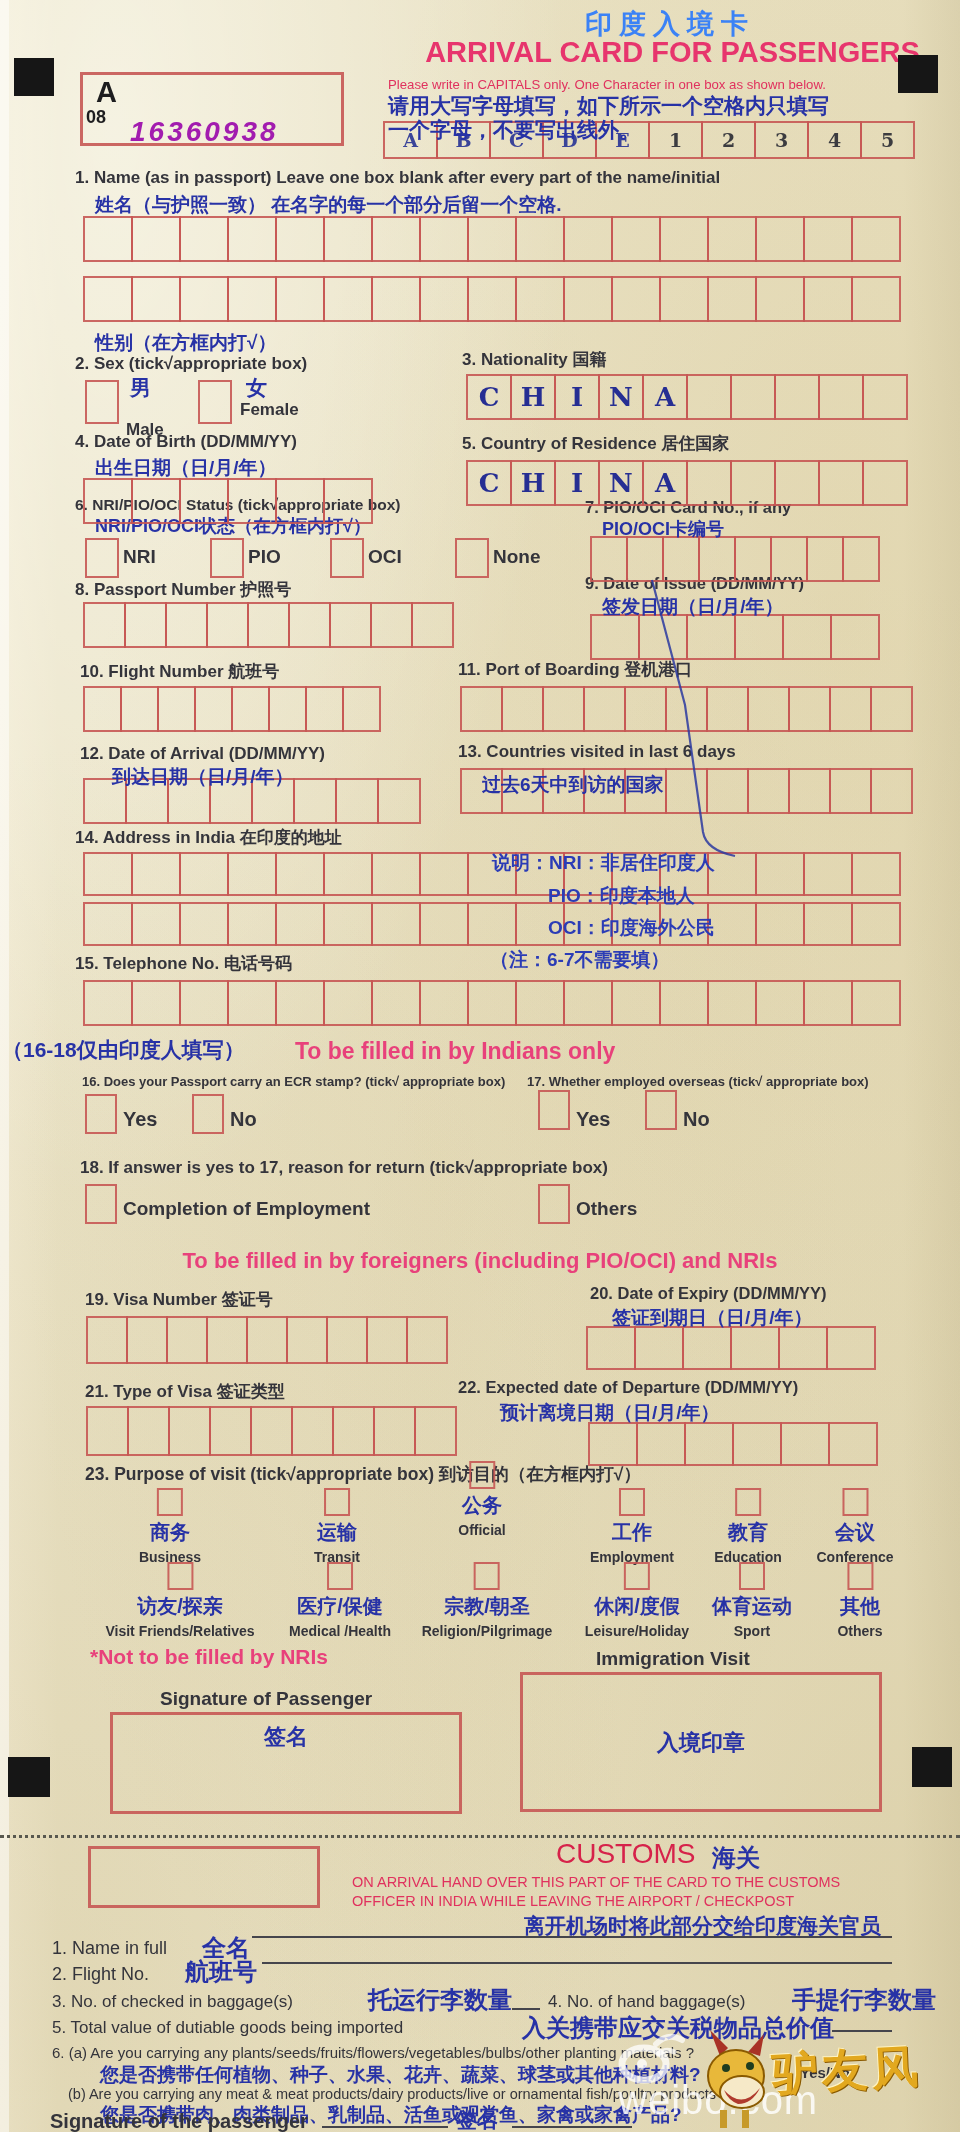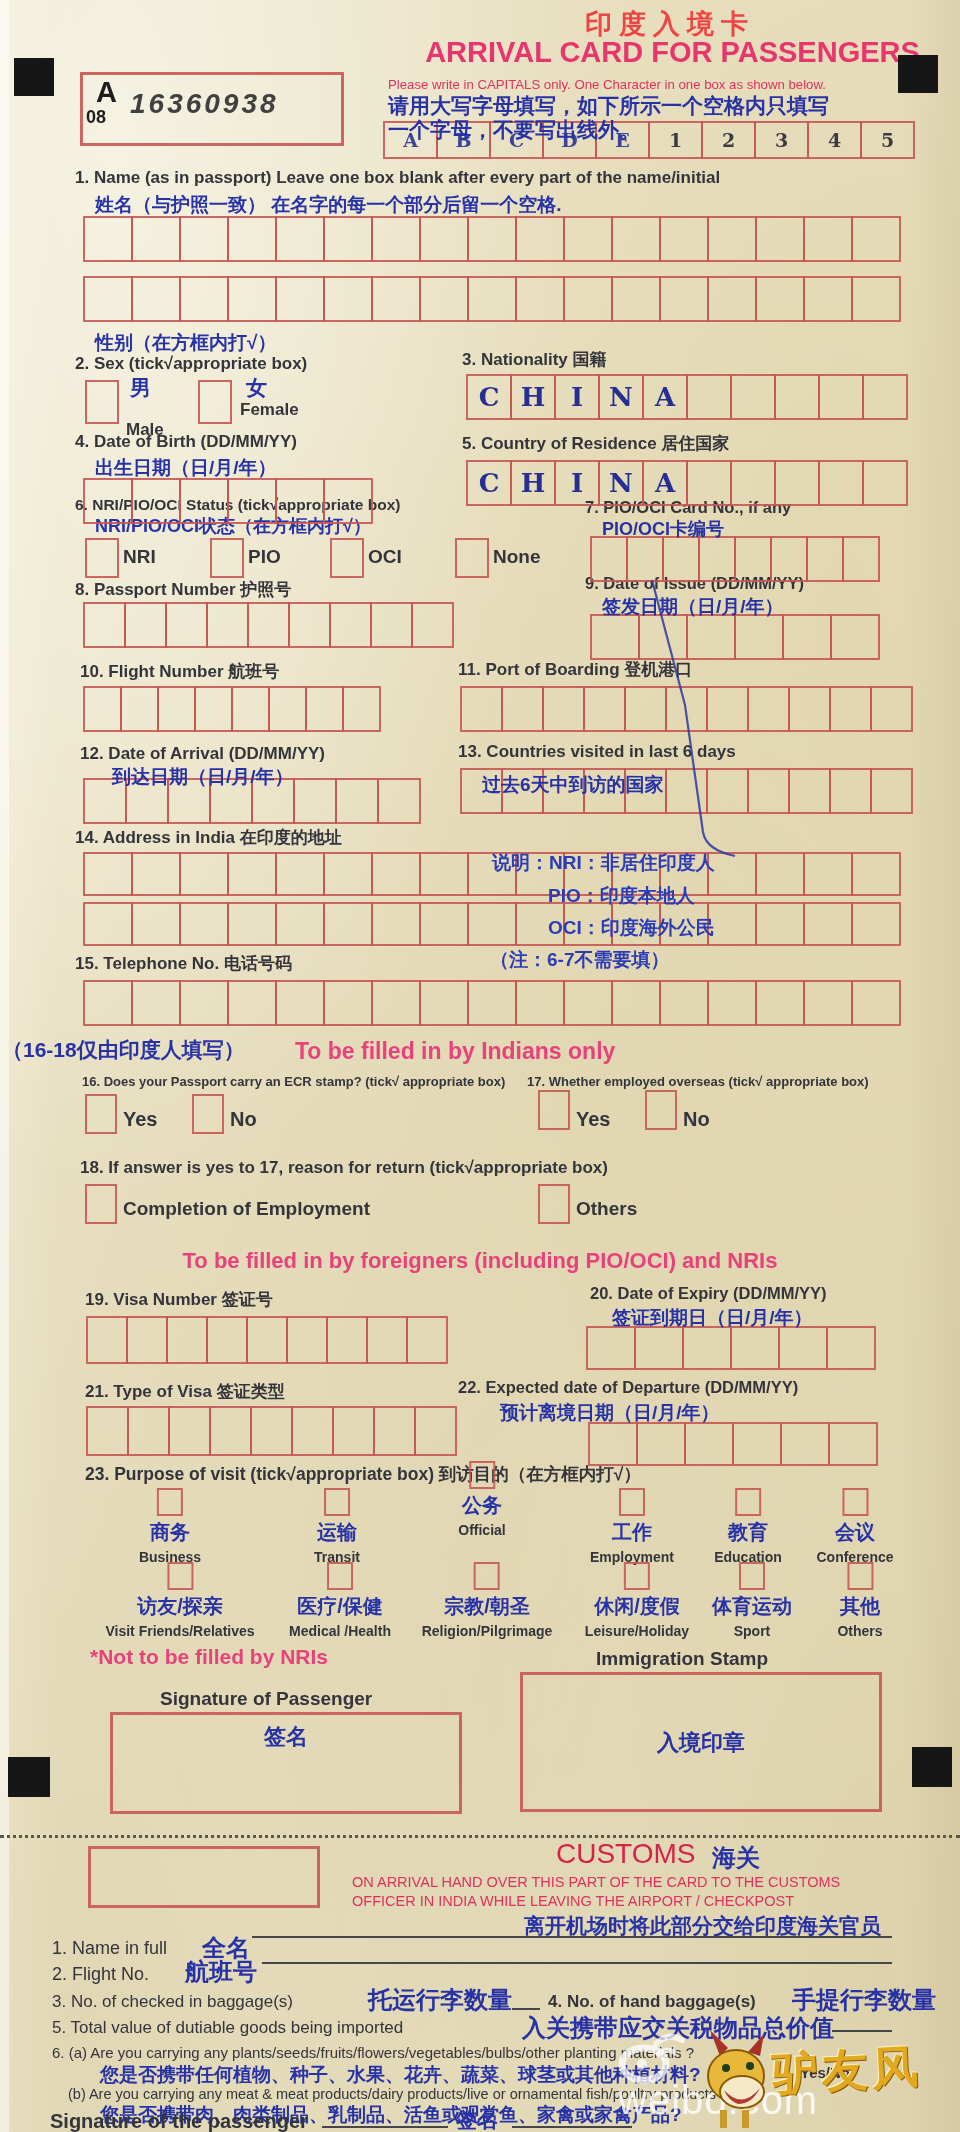--- a/index.html
+++ b/index.html
@@ -44,27 +44,27 @@
   svg{position:absolute;z-index:2}
 </style>
 </head>
 <body>
 
 <div class="sqr" style="left:14px;top:58px;width:40px;height:38px"></div>
 <div class="sqr" style="left:898px;top:55px;width:40px;height:38px"></div>
 <div class="sqr" style="left:8px;top:1757px;width:42px;height:40px"></div>
 <div class="sqr" style="left:912px;top:1747px;width:40px;height:40px"></div>
 
-<div class="zh big" style="left:390px;top:6px;width:560px;text-align:center;font-size:27px;letter-spacing:7px;color:#ef4444">印度入境卡</div>
+<div class="zh big" style="left:390px;top:6px;width:560px;text-align:center;font-size:27px;letter-spacing:7px;color:#3b82f6">印度入境卡</div>
 <div class="pink" style="left:390px;top:36px;width:565px;text-align:center;font-size:29px;color:#e7356d">ARRIVAL CARD FOR PASSENGERS</div>
 
 <div class="serial"></div>
 <div class="lbl" style="left:96px;top:76px;font-size:29px;color:#1d1d1f">A</div>
 <div class="lbl" style="left:86px;top:107px;font-size:18px;color:#1d1d1f">08</div>
-<div class="lbl" style="left:130px;top:88px;font-size:28px;font-style:italic;letter-spacing:3px;color:#404040">16360938</div>
+<div class="lbl" style="left:130px;top:116px;font-size:28px;font-style:italic;letter-spacing:3px;color:#a21caf">16360938</div>
 
 <div class="redtxt" style="left:388px;top:77px;font-size:13.2px">Please write in CAPITALS only. One Character in one box as shown below.</div>
 <div class="zh big" style="left:388px;top:92px;font-size:21px;z-index:2">请用大写字母填写，如下所示一个空格内只填写</div>
 <div class="zh big" style="left:388px;top:116px;font-size:21px;z-index:2">一个字母，不要写出线外。</div>
 
 <div class="cells" style="left:385px;top:121px">
   <span class="cell c55">A</span>
   <span class="cell c55">B</span>
   <span class="cell c55">C</span>
   <span class="cell c55">D</span>
@@ -464,21 +464,21 @@
   <span class="pzh">体育运动</span>
   <span class="pen">Sport</span>
 </div>
 <div class="popt" style="left:860px;top:1562px">
   <span class="box"></span>
   <span class="pzh">其他</span>
   <span class="pen">Others</span>
 </div>
 
 <div class="pink" style="left:90px;top:1645px;font-size:21px">*Not to be filled by NRIs</div>
-<div class="lbl" style="left:596px;top:1648px;font-size:19px">Immigration Stamp</div>
+<div class="lbl" style="left:596px;top:1648px;font-size:19px">Immigration Visit</div>
 <div class="lbl" style="left:160px;top:1688px;font-size:19px">Signature of Passenger</div>
 
 <div class="bigbox" style="left:110px;top:1712px;width:352px;height:102px"></div>
 <div class="zh big" style="left:110px;top:1722px;width:352px;text-align:center;font-size:22px">签名</div>
 <div class="bigbox" style="left:520px;top:1672px;width:362px;height:140px"></div>
 <div class="zh big" style="left:520px;top:1728px;width:362px;text-align:center;font-size:22px">入境印章</div>
 
 <div class="perf" style="top:1835px"></div>
 
 <div class="bigbox" style="left:88px;top:1846px;width:232px;height:62px"></div>
@@ -492,21 +492,21 @@
 <div class="zh big" style="left:202px;top:1932px">全名</div>
 <div class="hline" style="left:252px;top:1936px;width:640px"></div>
 
 <div class="lbl" style="left:52px;top:1964px;font-weight:400;font-size:18px">2. Flight No.</div>
 <div class="zh big" style="left:185px;top:1956px">航班号</div>
 <div class="hline" style="left:262px;top:1962px;width:630px"></div>
 
 <div class="lbl" style="left:52px;top:1992px;font-weight:400;font-size:17px">3. No. of checked in baggage(s)</div>
 <div class="zh big" style="left:368px;top:1984px">托运行李数量</div>
 <div class="hline" style="left:512px;top:2008px;width:28px"></div>
-<div class="lbl" style="left:548px;top:1992px;font-weight:700;font-size:17px">4. No. of hand baggage(s)</div>
+<div class="lbl" style="left:548px;top:1992px;font-weight:400;font-size:17px">4. No. of hand baggage(s)</div>
 <div class="zh big" style="left:792px;top:1984px">手提行李数量</div>
 
 <div class="lbl" style="left:52px;top:2018px;font-weight:400;font-size:17px">5. Total value of dutiable goods being imported</div>
 <div class="zh big" style="left:522px;top:2012px">入关携带应交关税物品总价值</div>
 <div class="hline" style="left:832px;top:2030px;width:60px"></div>
 
 <div class="lbl" style="left:52px;top:2044px;font-weight:400;font-size:15px">6. (a) Are you carrying any plants/seeds/fruits/flowers/vegetables/bulbs/other planting materials ?</div>
 <div class="zh" style="left:100px;top:2062px;font-size:19px">您是否携带任何植物、种子、水果、花卉、蔬菜、球茎或其他种植材料?</div>
 <div class="lbl" style="left:800px;top:2064px;font-weight:700;font-size:15px">Yes/No</div>
 

